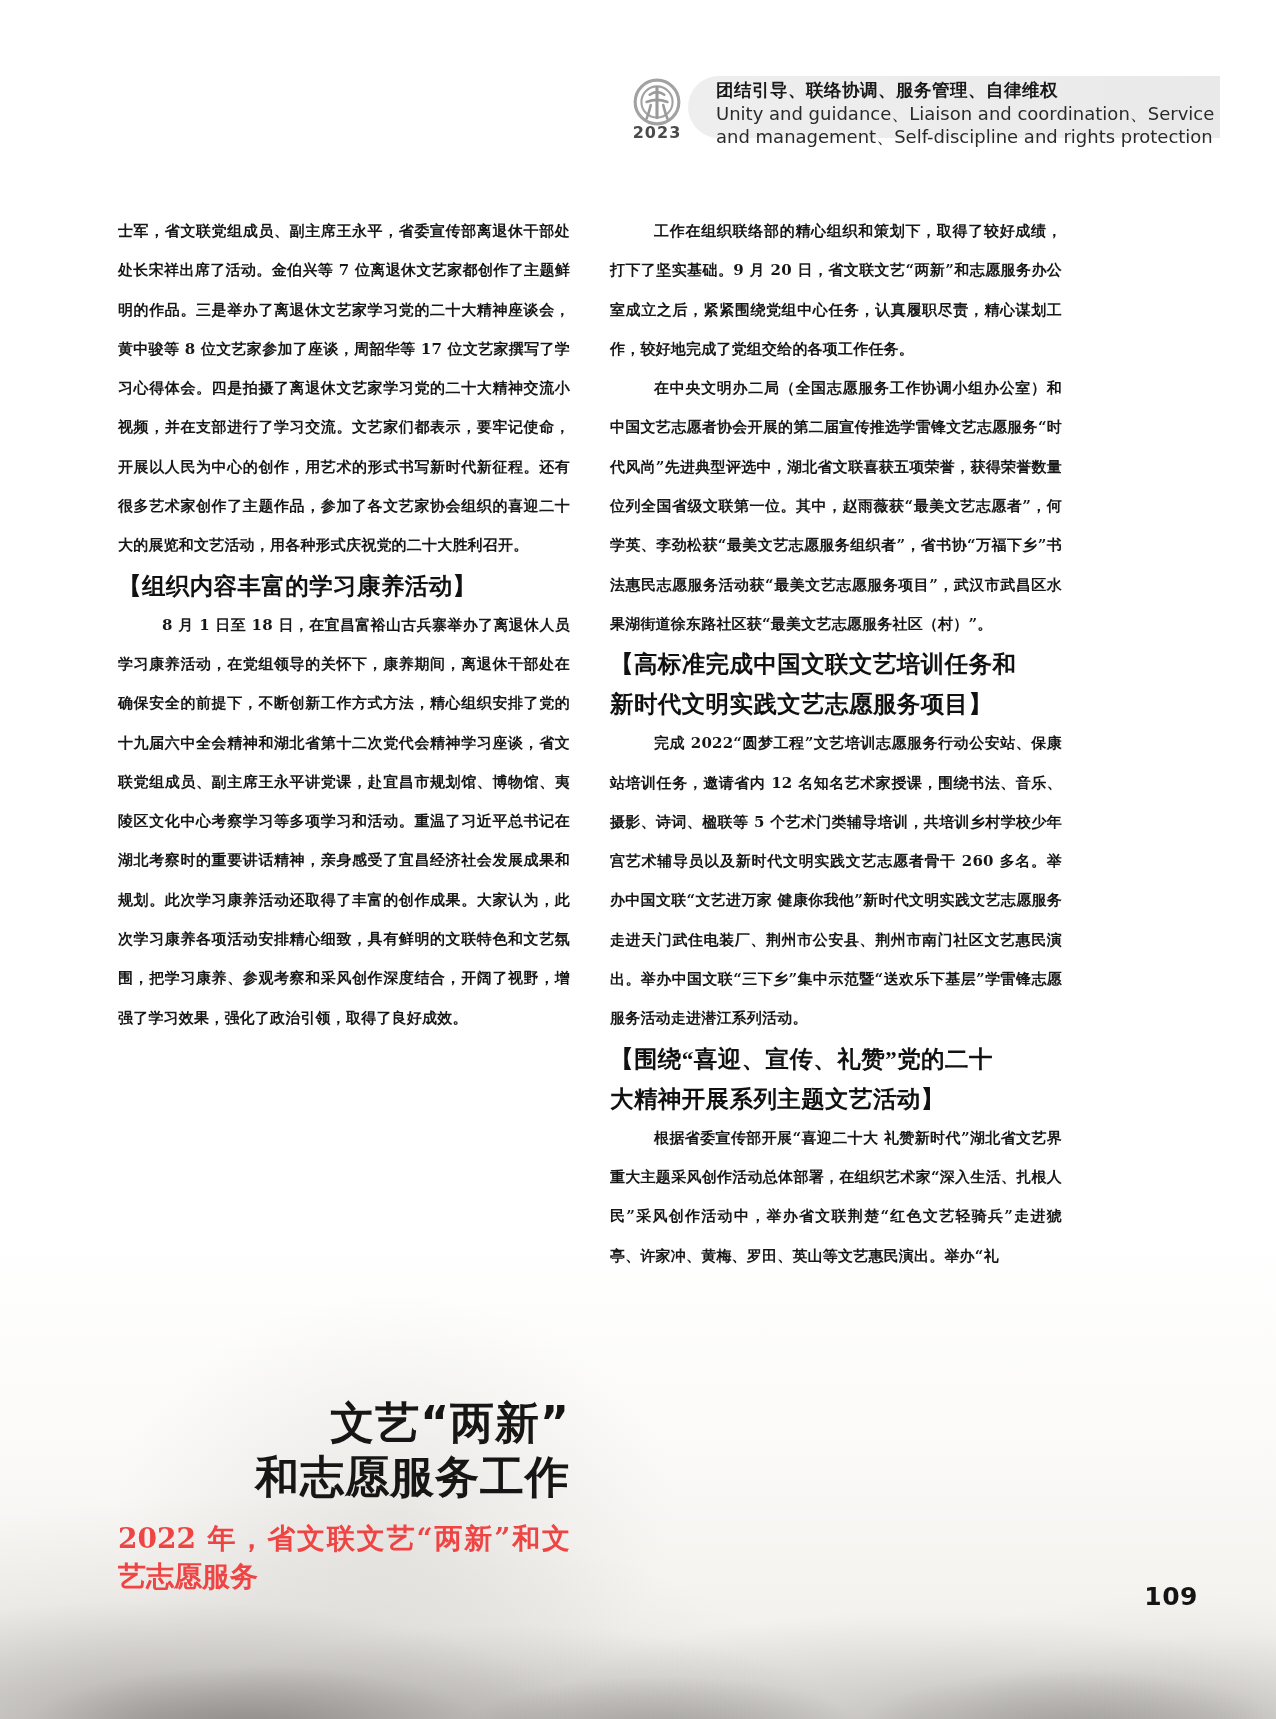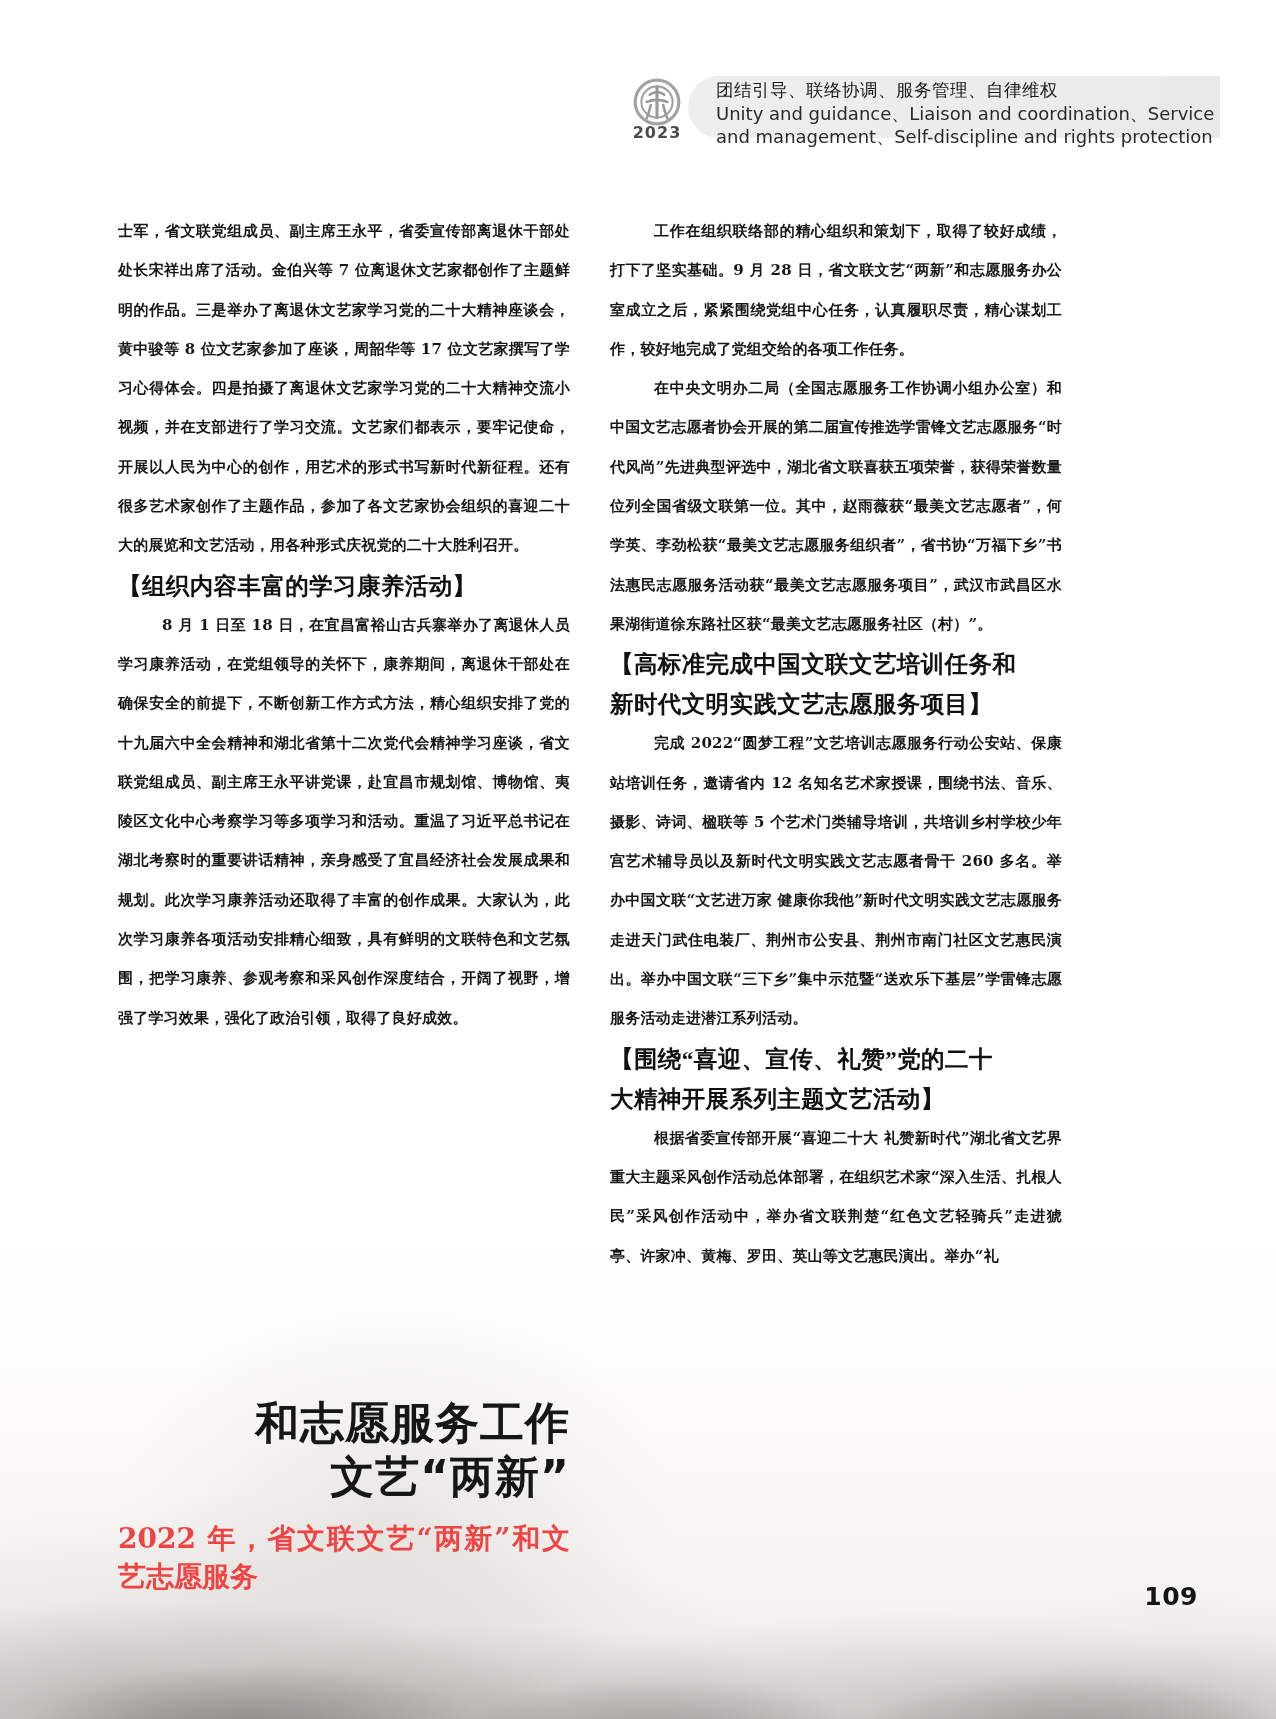--- a/index.html
+++ b/index.html
@@ -63,21 +63,21 @@
   .logo-year {
     font-family: "DejaVu Sans", sans-serif;
     font-weight: bold; font-size: 16px; letter-spacing: 1px;
     color: #4b4b4b; margin-top: -5px;
   }
   .header-texts {
     position: absolute; left: 96px; top: 5px; right: 0;
   }
   .header-cn {
     font-family: "DejaVu Sans", "Liberation Sans", sans-serif;
-    font-weight: normal;
+    font-weight: bold;
     font-size: 17.5px;
     letter-spacing: 0.5px;
     color: #181818;
     line-height: 1.1;
     white-space: nowrap;
   }
   .header-en {
     font-family: "DejaVu Sans", "Liberation Sans", sans-serif;
     font-weight: normal;
     font-size: 18px;
@@ -196,28 +196,28 @@
 
   <p class="body-text">士军，省文联党组成员、副主席王永平，省委宣传部离退休干部处处长宋祥出席了活动。金伯兴等 7 位离退休文艺家都创作了主题鲜明的作品。三是举办了离退休文艺家学习党的二十大精神座谈会，黄中骏等 8 位文艺家参加了座谈，周韶华等 17 位文艺家撰写了学习心得体会。四是拍摄了离退休文艺家学习党的二十大精神交流小视频，并在支部进行了学习交流。文艺家们都表示，要牢记使命，开展以人民为中心的创作，用艺术的形式书写新时代新征程。还有很多艺术家创作了主题作品，参加了各文艺家协会组织的喜迎二十大的展览和文艺活动，用各种形式庆祝党的二十大胜利召开。</p>
 
   <h2 class="section-head head-gap-before head-gap-after">【组织内容丰富的学习康养活动】</h2>
 
   <p class="body-text indent para-gap">8 月 1 日至 18 日，在宜昌富裕山古兵寨举办了离退休人员学习康养活动，在党组领导的关怀下，康养期间，离退休干部处在确保安全的前提下，不断创新工作方式方法，精心组织安排了党的十九届六中全会精神和湖北省第十二次党代会精神学习座谈，省文联党组成员、副主席王永平讲党课，赴宜昌市规划馆、博物馆、夷陵区文化中心考察学习等多项学习和活动。重温了习近平总书记在湖北考察时的重要讲话精神，亲身感受了宜昌经济社会发展成果和规划。此次学习康养活动还取得了丰富的创作成果。大家认为，此次学习康养各项活动安排精心细致，具有鲜明的文联特色和文艺氛围，把学习康养、参观考察和采风创作深度结合，开阔了视野，增强了学习效果，强化了政治引领，取得了良好成效。</p>
 
 </div>
 
 <div class="feature">
+  <div class="feature-title">文艺“两新”</div>
   <div class="feature-title">和志愿服务工作</div>
-  <div class="feature-title">文艺“两新”</div>
   <div class="feature-lede">2022 年，省文联文艺“两新”和文艺志愿服务</div>
 </div>
 
 <div class="col col-right">
 
-  <p class="body-text indent">工作在组织联络部的精心组织和策划下，取得了较好成绩，打下了坚实基础。9 月 28 日，省文联文艺“两新”和志愿服务办公室成立之后，紧紧围绕党组中心任务，认真履职尽责，精心谋划工作，较好地完成了党组交给的各项工作任务。</p>
+  <p class="body-text indent">工作在组织联络部的精心组织和策划下，取得了较好成绩，打下了坚实基础。9 月 20 日，省文联文艺“两新”和志愿服务办公室成立之后，紧紧围绕党组中心任务，认真履职尽责，精心谋划工作，较好地完成了党组交给的各项工作任务。</p>
 
   <p class="body-text indent para-gap">在中央文明办二局（全国志愿服务工作协调小组办公室）和中国文艺志愿者协会开展的第二届宣传推选学雷锋文艺志愿服务“时代风尚”先进典型评选中，湖北省文联喜获五项荣誉，获得荣誉数量位列全国省级文联第一位。其中，赵雨薇获“最美文艺志愿者”，何学英、李劲松获“最美文艺志愿服务组织者”，省书协“万福下乡”书法惠民志愿服务活动获“最美文艺志愿服务项目”，武汉市武昌区水果湖街道徐东路社区获“最美文艺志愿服务社区（村）”。</p>
 
   <h2 class="section-head head-gap-before">【高标准完成中国文联文艺培训任务和</h2>
   <h2 class="section-head head-gap-after">新时代文明实践文艺志愿服务项目】</h2>
 
   <p class="body-text indent para-gap">完成 2022“圆梦工程”文艺培训志愿服务行动公安站、保康站培训任务，邀请省内 12 名知名艺术家授课，围绕书法、音乐、摄影、诗词、楹联等 5 个艺术门类辅导培训，共培训乡村学校少年宫艺术辅导员以及新时代文明实践文艺志愿者骨干 260 多名。举办中国文联“文艺进万家 健康你我他”新时代文明实践文艺志愿服务走进天门武住电装厂、荆州市公安县、荆州市南门社区文艺惠民演出。举办中国文联“三下乡”集中示范暨“送欢乐下基层”学雷锋志愿服务活动走进潜江系列活动。</p>
 
   <h2 class="section-head head-gap-before">【围绕“喜迎、宣传、礼赞”党的二十</h2>
   <h2 class="section-head head-gap-after">大精神开展系列主题文艺活动】</h2>

